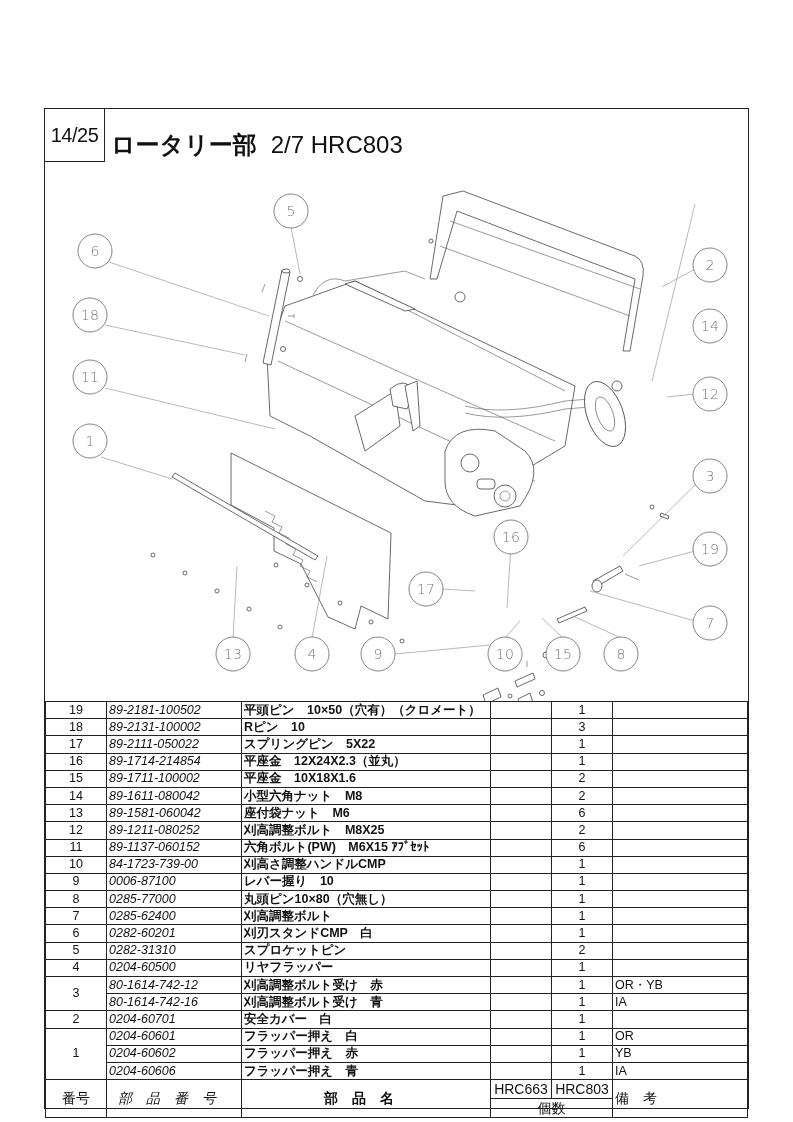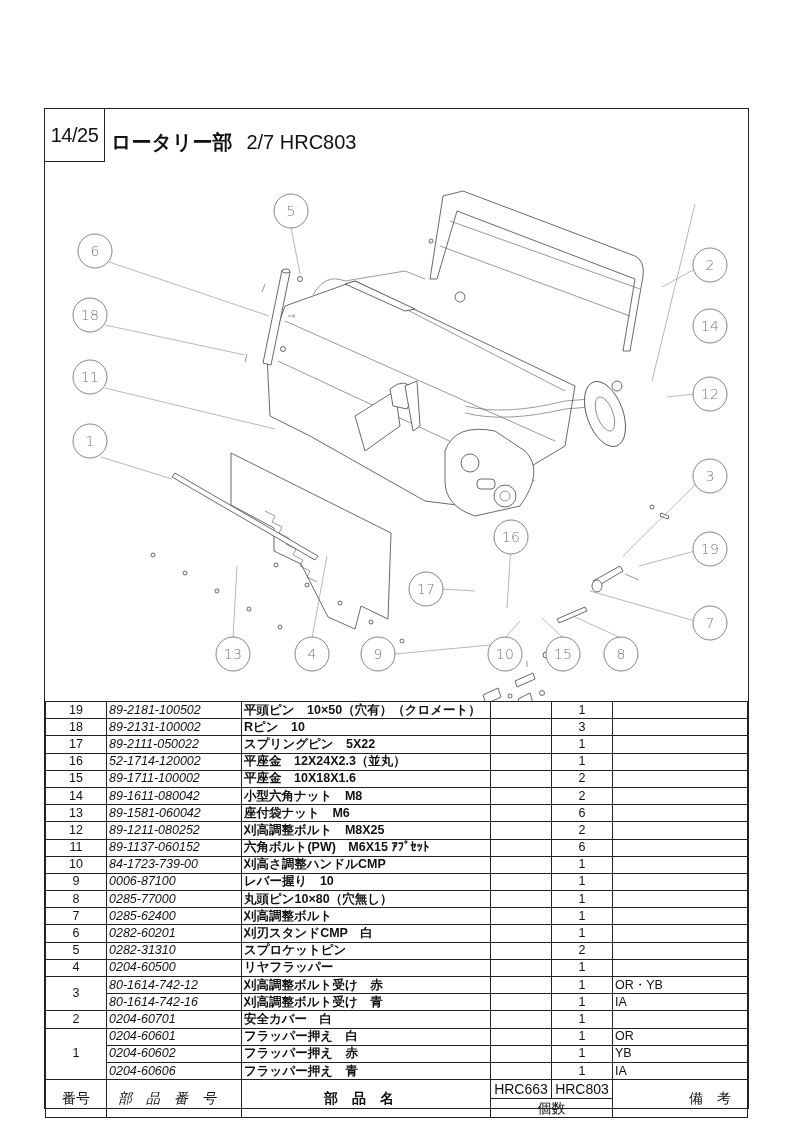--- a/index.html
+++ b/index.html
@@ -4,21 +4,21 @@
 <style>
   html, body { margin: 0; padding: 0; background: #ffffff; }
   body { width: 793px; height: 1122px; position: relative; overflow: hidden;
          font-family: "DejaVu Sans", "Liberation Sans", sans-serif; color: #111; }
   .frame { position: absolute; left: 44px; top: 84px; width: 705px; height: 1001px;
            border: 1.5px solid #222; box-sizing: border-box; margin-top: 24px; }
   .page-box { position: absolute; left: 0; top: 0; width: 59px; height: 52px;
               border-right: 1px solid #222; border-bottom: 1px solid #222;
               font-family: "Liberation Sans", sans-serif; font-size: 20px;
               display: flex; align-items: center; justify-content: center; letter-spacing: -0.5px; }
-  .title { position: absolute; left: 66px; top: 20px; font-size: 20px; font-weight: bold; white-space: nowrap; }
+  .title { position: absolute; left: 66px; top: 20px; font-size: 24px; font-weight: bold; white-space: nowrap; }
   .title .model { font-weight: normal; font-family: "Liberation Sans", sans-serif; margin-left: 14px; }
   .diagram { position: absolute; left: 0; top: 52px; width: 702px; height: 540px; }
   .diagram svg { width: 100%; height: 100%; }
   .callout circle { fill: #fff; stroke: #777; stroke-width: 0.9; }
   .callout text { font-family: "DejaVu Sans", sans-serif; font-size: 14px; fill: #777; text-anchor: middle; dominant-baseline: central; font-weight: 200; }
   .leader { stroke: #888; stroke-width: 0.6; fill: none; }
   .part { stroke: #444; stroke-width: 0.8; fill: #fff; }
   .part-thin { stroke: #555; stroke-width: 0.6; fill: none; }
 
   table.parts { position: absolute; left: 0; top: 592px; width: 703px; border-collapse: collapse;
@@ -249,21 +249,21 @@
       <tr>
           <td class="no">17</td>
           <td class="pn">89-2111-050022</td>
           <td class="nm">スプリングピン　5X22</td>
           <td class="q1"></td>
           <td class="q2">1</td>
           <td class="rm"></td>
         </tr>
       <tr>
           <td class="no">16</td>
-          <td class="pn">52-1714-120002</td>
+          <td class="pn">89-1714-214854</td>
           <td class="nm">平座金　12X24X2.3（並丸）</td>
           <td class="q1"></td>
           <td class="q2">1</td>
           <td class="rm"></td>
         </tr>
       <tr>
           <td class="no">15</td>
           <td class="pn">89-1711-100002</td>
           <td class="nm">平座金　10X18X1.6</td>
           <td class="q1"></td>
@@ -402,20 +402,20 @@
           <td class="q1"></td>
           <td class="q2">1</td>
           <td class="rm">IA</td>
         </tr>
       <tr class="head">
         <td class="no" rowspan="2">番号</td>
         <td class="pn hdr-spaced" rowspan="2">部品番号</td>
         <td class="nm hdr-spaced" rowspan="2">部品名</td>
         <td class="q1 hq">HRC663</td>
         <td class="q2 hq">HRC803</td>
-        <td class="rm hdr-spaced" rowspan="2" style="text-align:right">備考</td>
+        <td class="rm hdr-spaced" rowspan="2" style="text-align:left">備考</td>
       </tr>
       <tr class="head">
         <td colspan="2" class="hq">個数</td>
       </tr>
     </tbody>
   </table>
 </div>
 
 </body></html>

